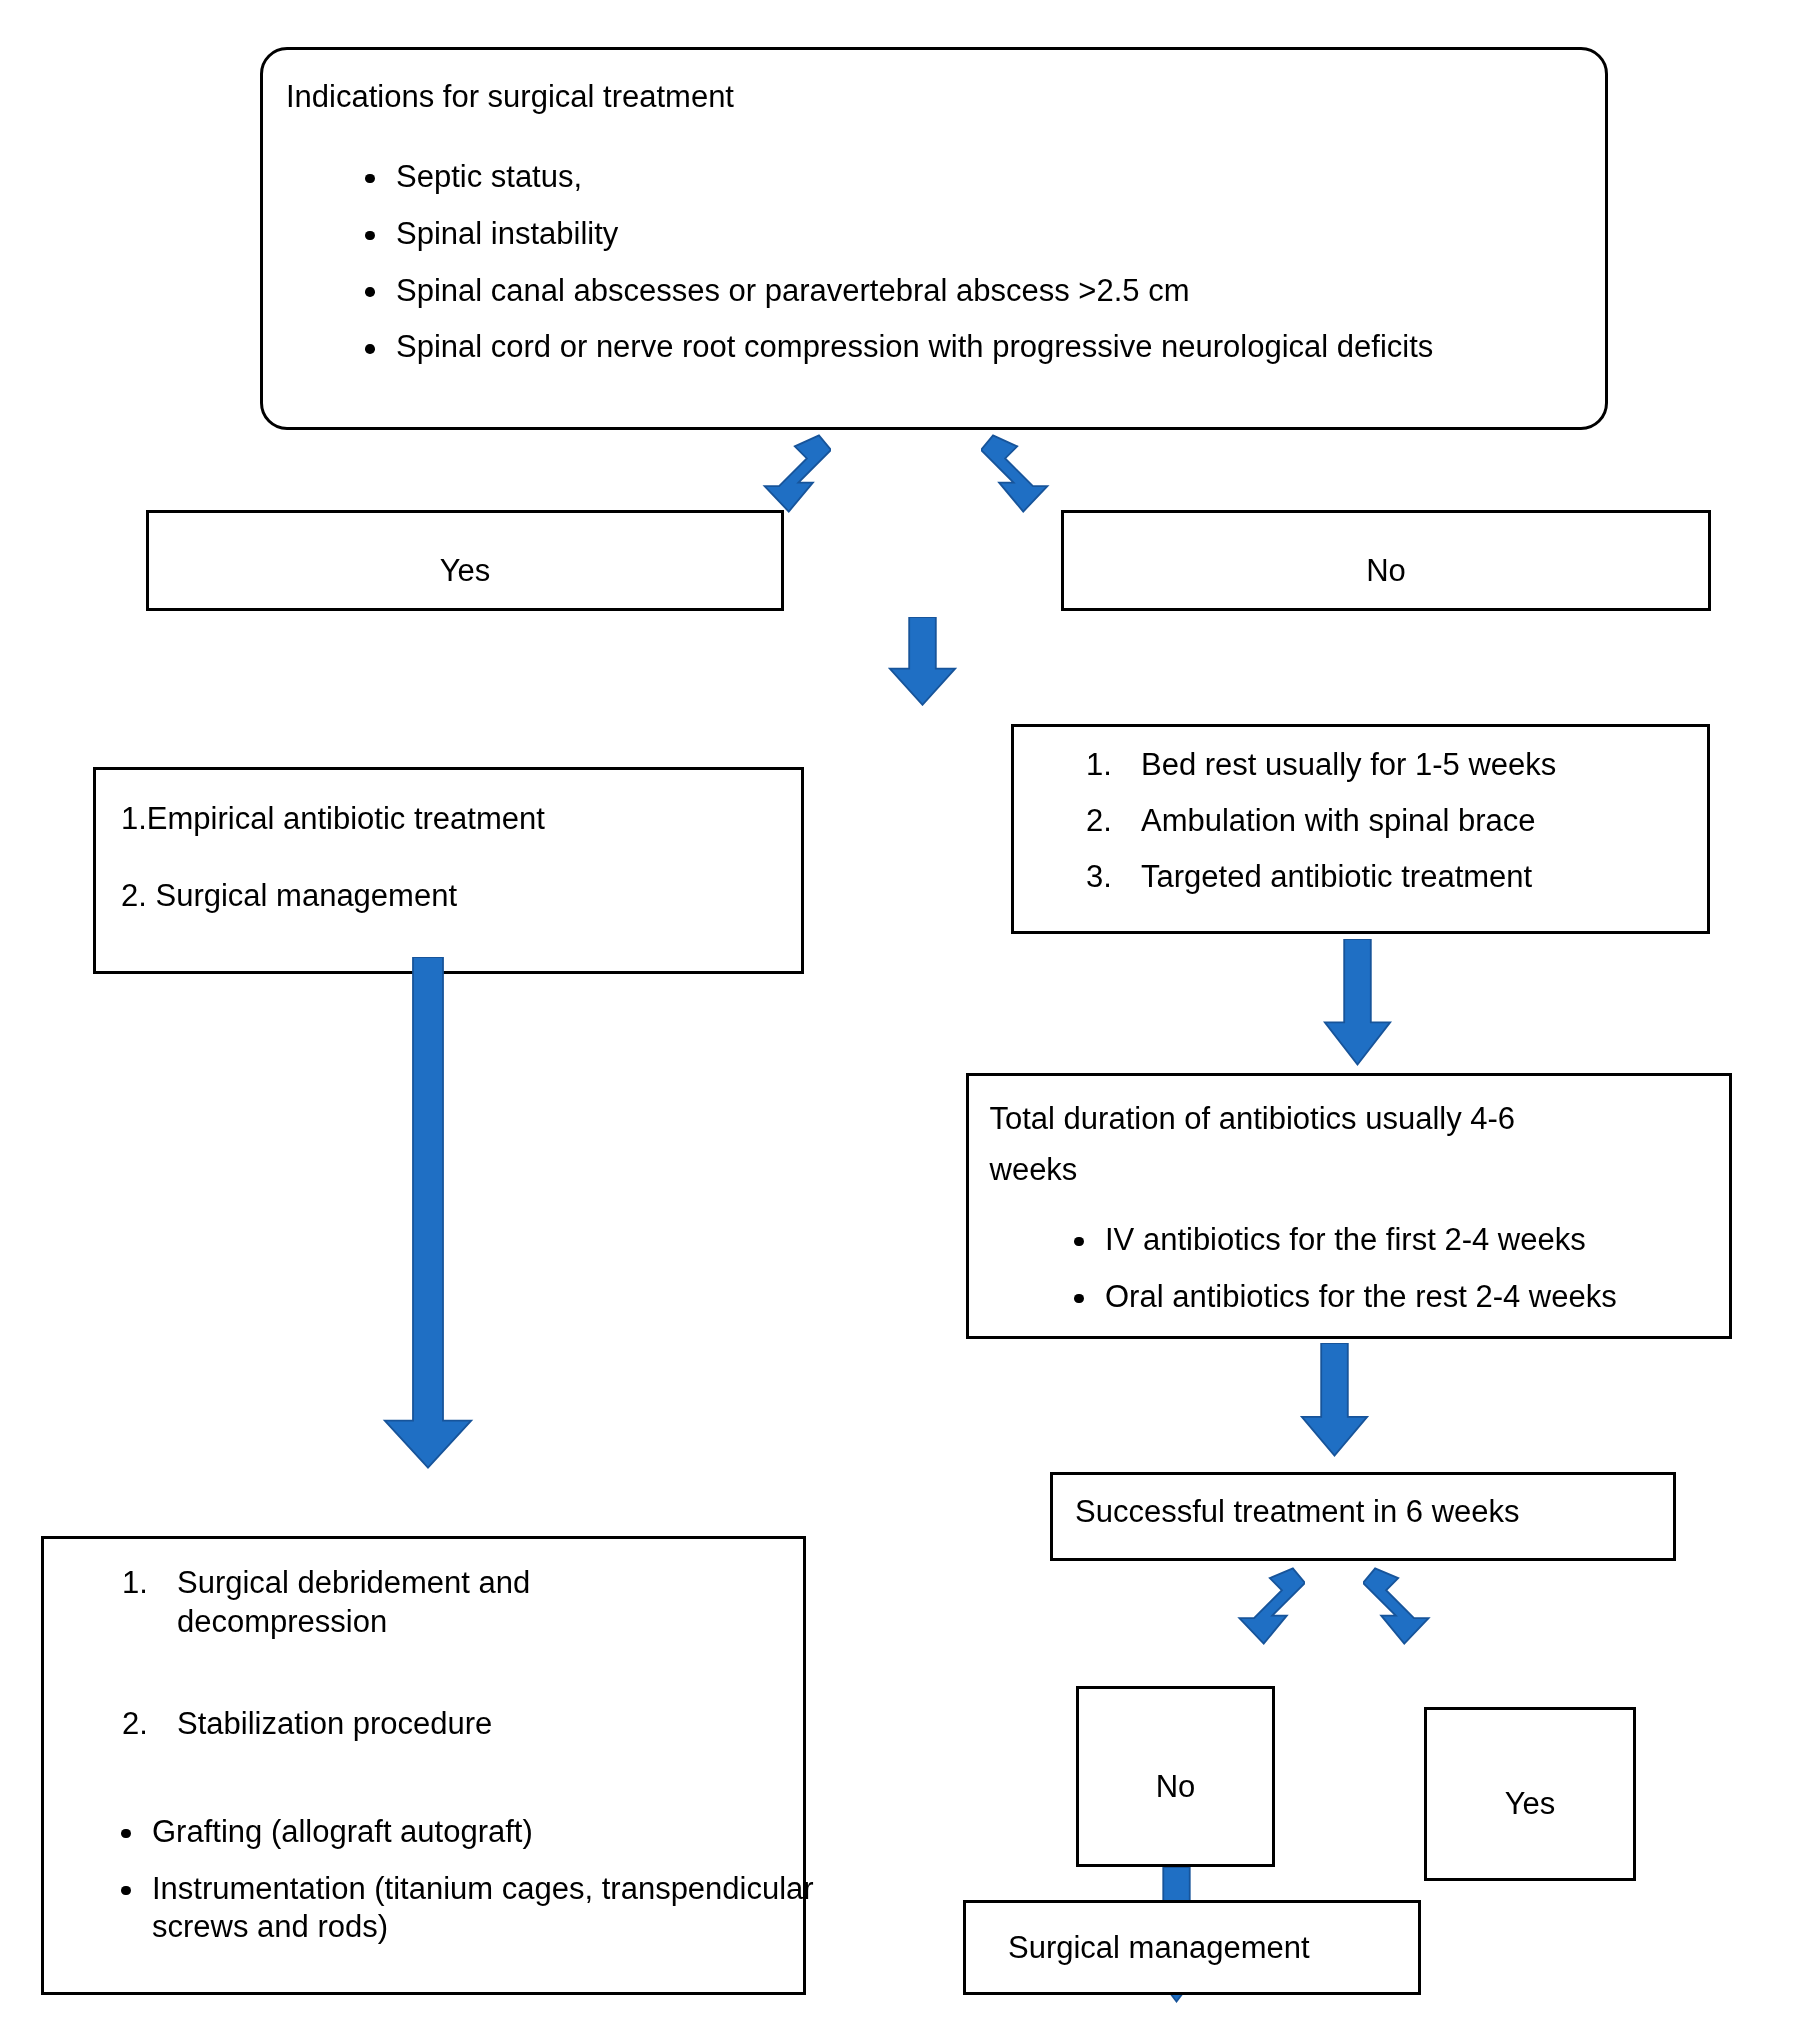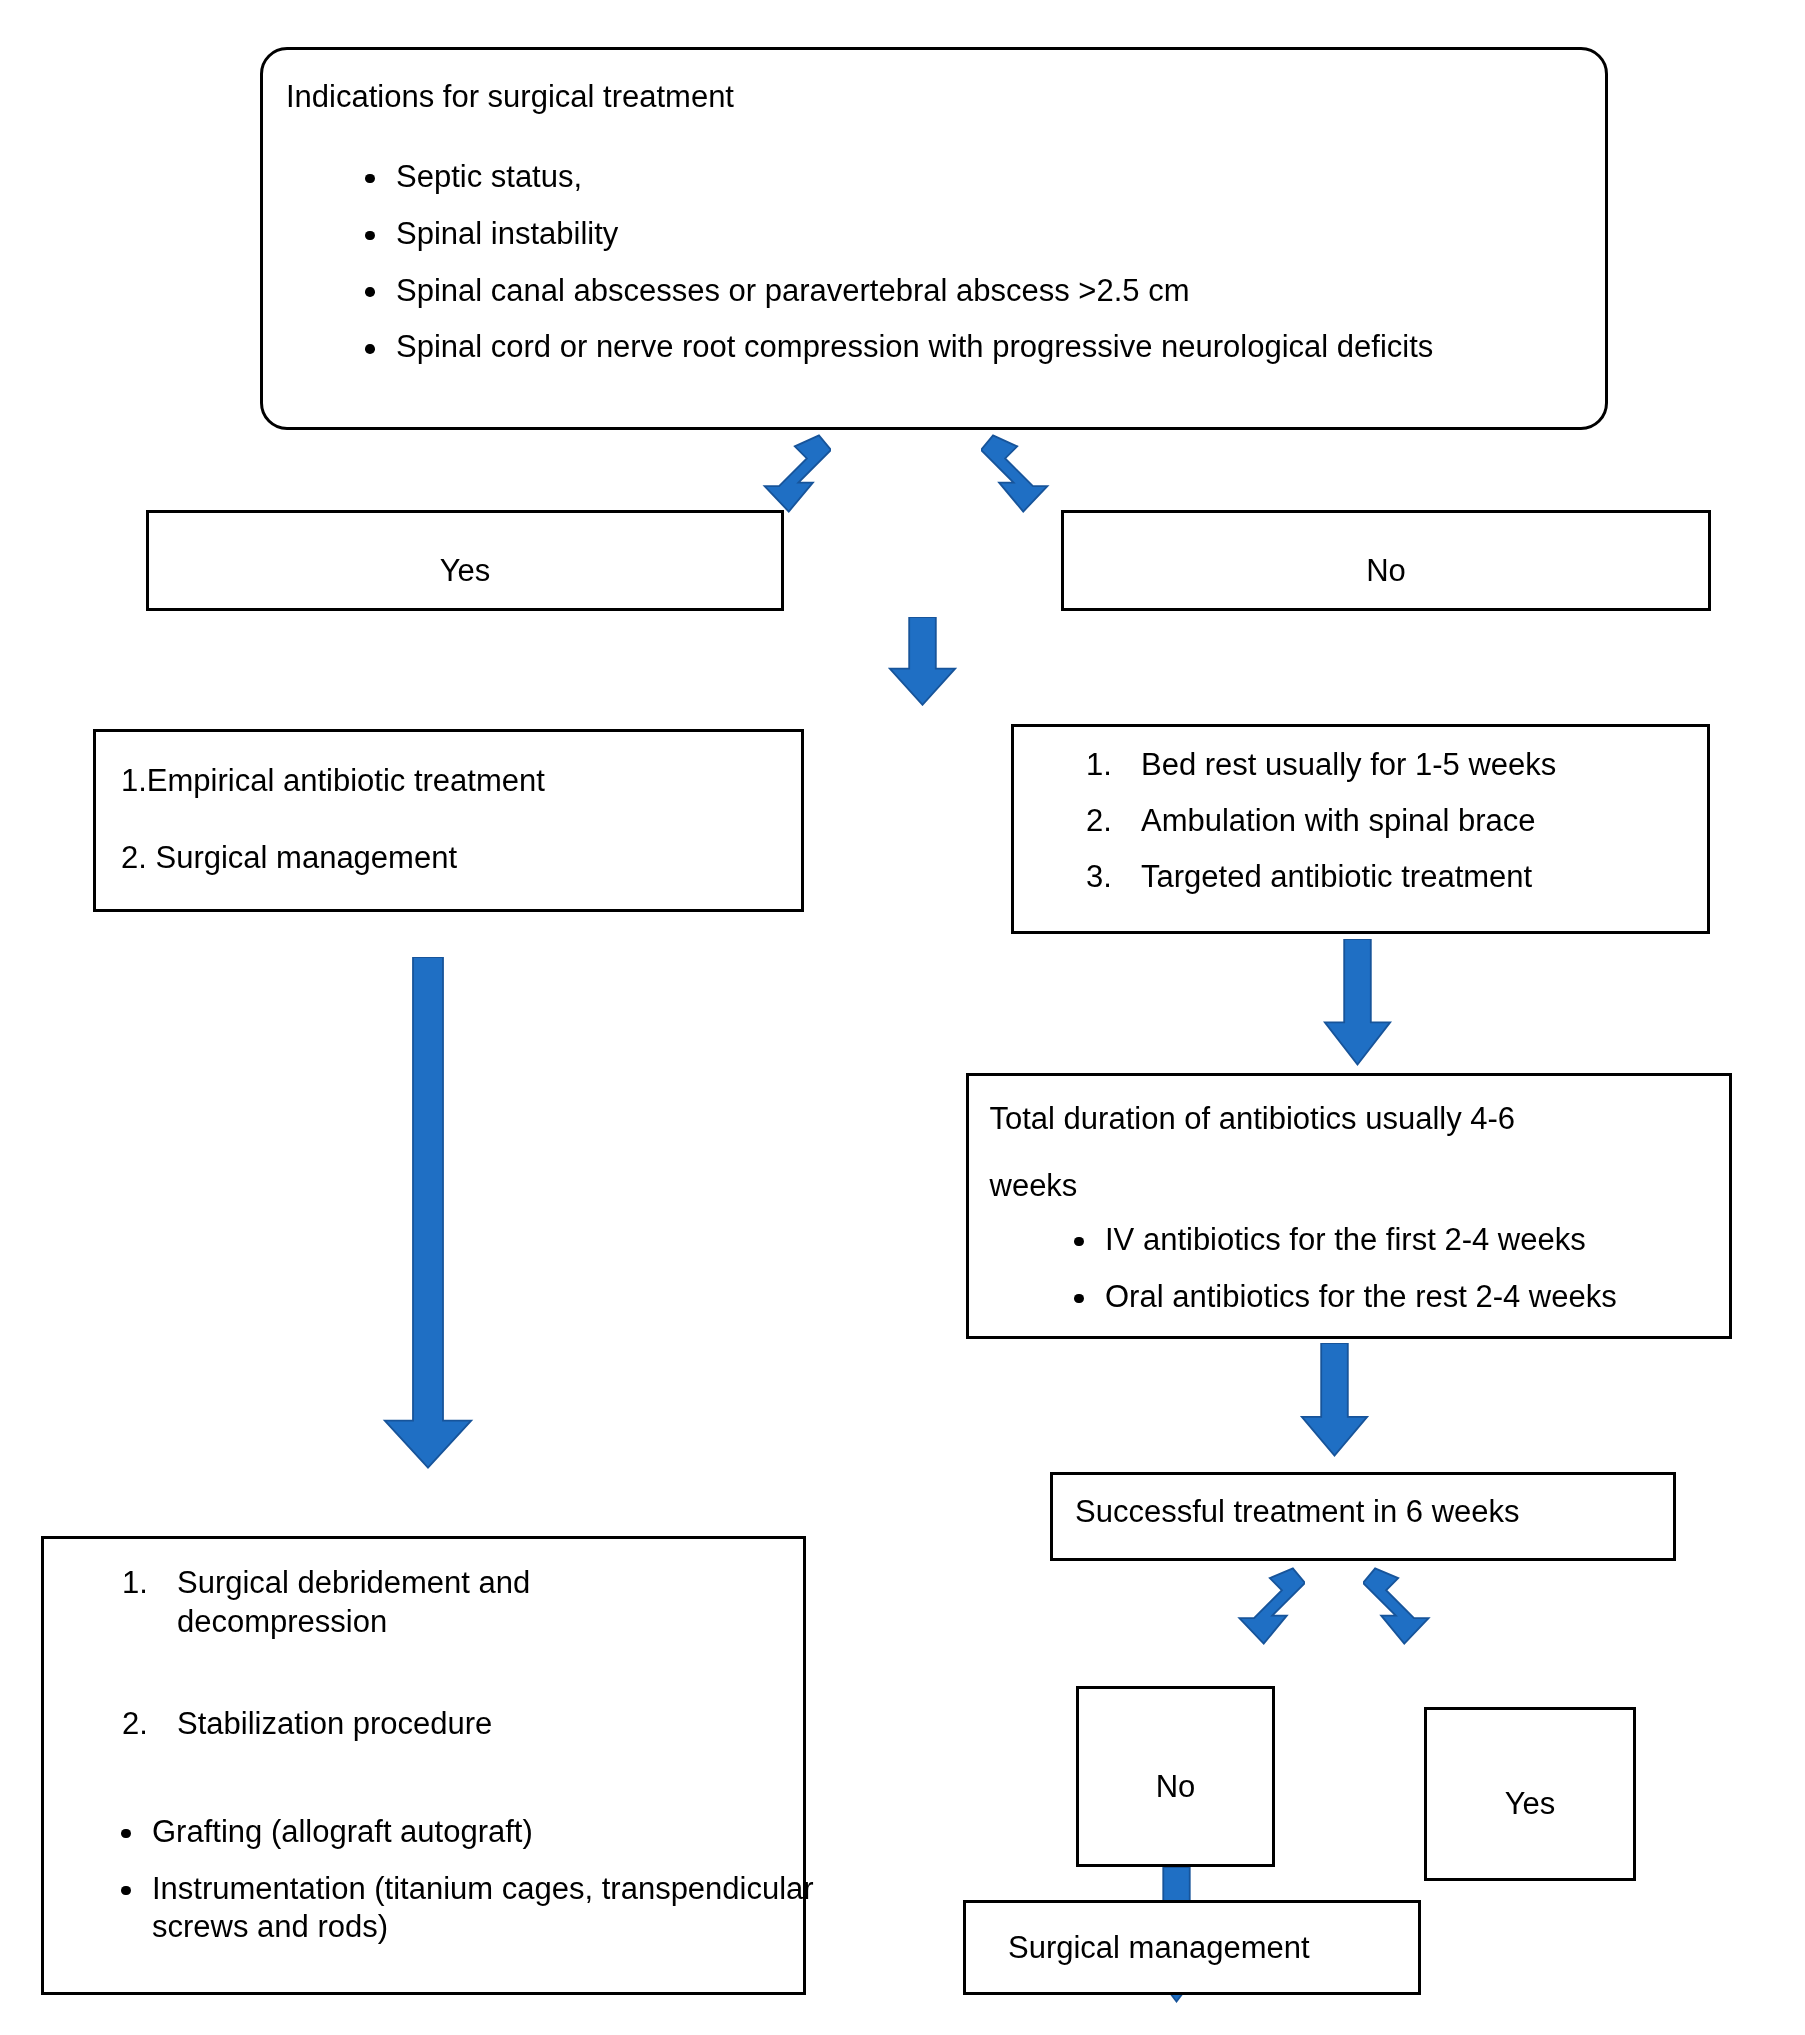--- a/index.html
+++ b/index.html
@@ -136,21 +136,21 @@
   <div class="node" style="left:1061px; top:510px; width:650px; height:101px;">
     <div class="centered">No</div>
   </div>
 
   <div class="arrow" style="left:885px; top:617px; width:75px; height:89px;">
     <svg viewBox="0 0 124 148" preserveAspectRatio="none">
       <polygon points="40,0 84,0 84,86 116,86 62,146 8,86 40,86" fill="#1f6fc4" stroke="#17549a" stroke-width="3"></polygon>
     </svg>
   </div>
 
-  <div class="node" style="left:93px; top:729px; width:711px; height:183px;">
+  <div class="node" style="left:93px; top:767px; width:711px; height:207px;">
     <div class="node-text body-line" style="left:25px; top:25px;">1.Empirical antibiotic treatment</div>
     <div class="node-text body-line" style="left:25px; top:102px;">2. Surgical management</div>
   </div>
 
   <div class="node" style="left:1011px; top:724px; width:699px; height:210px;">
     <ol class="numbers" style="position:absolute; left:72px; top:19px; width:603px;">
       <li>
         <span class="num">1.</span>
         <span>Bed rest usually for 1-5 weeks</span>
       </li>
@@ -172,21 +172,21 @@
   </div>
 
   <div class="arrow" style="left:1320px; top:939px; width:75px; height:128px;">
     <svg viewBox="0 0 124 212" preserveAspectRatio="none">
       <polygon points="40,0 84,0 84,138 116,138 62,208 8,138 40,138" fill="#1f6fc4" stroke="#17549a" stroke-width="3"></polygon>
     </svg>
   </div>
 
   <div class="node" style="left:966px; top:1073px; width:766px; height:266px;">
     <div class="node-text body-line" style="left:20.5px; top:19px;">Total duration of antibiotics usually 4-6</div>
-    <div class="node-text body-line" style="left:20.5px; top:70px;margin-top:16px;">weeks</div>
+    <div class="node-text body-line" style="left:20.5px; top:70px;">weeks</div>
     <ul class="bullets" style="position:absolute; left:39px; top:145px; width:711px;">
       <li>IV antibiotics for the first 2-4 weeks</li>
       <li>Oral antibiotics for the rest 2-4 weeks</li>
     </ul>
   </div>
 
   <div class="arrow" style="left:1297px; top:1343px; width:75px; height:115px;">
     <svg viewBox="0 0 124 190" preserveAspectRatio="none">
       <polygon points="40,0 84,0 84,122 116,122 62,186 8,122 40,122" fill="#1f6fc4" stroke="#17549a" stroke-width="3"></polygon>
     </svg>

